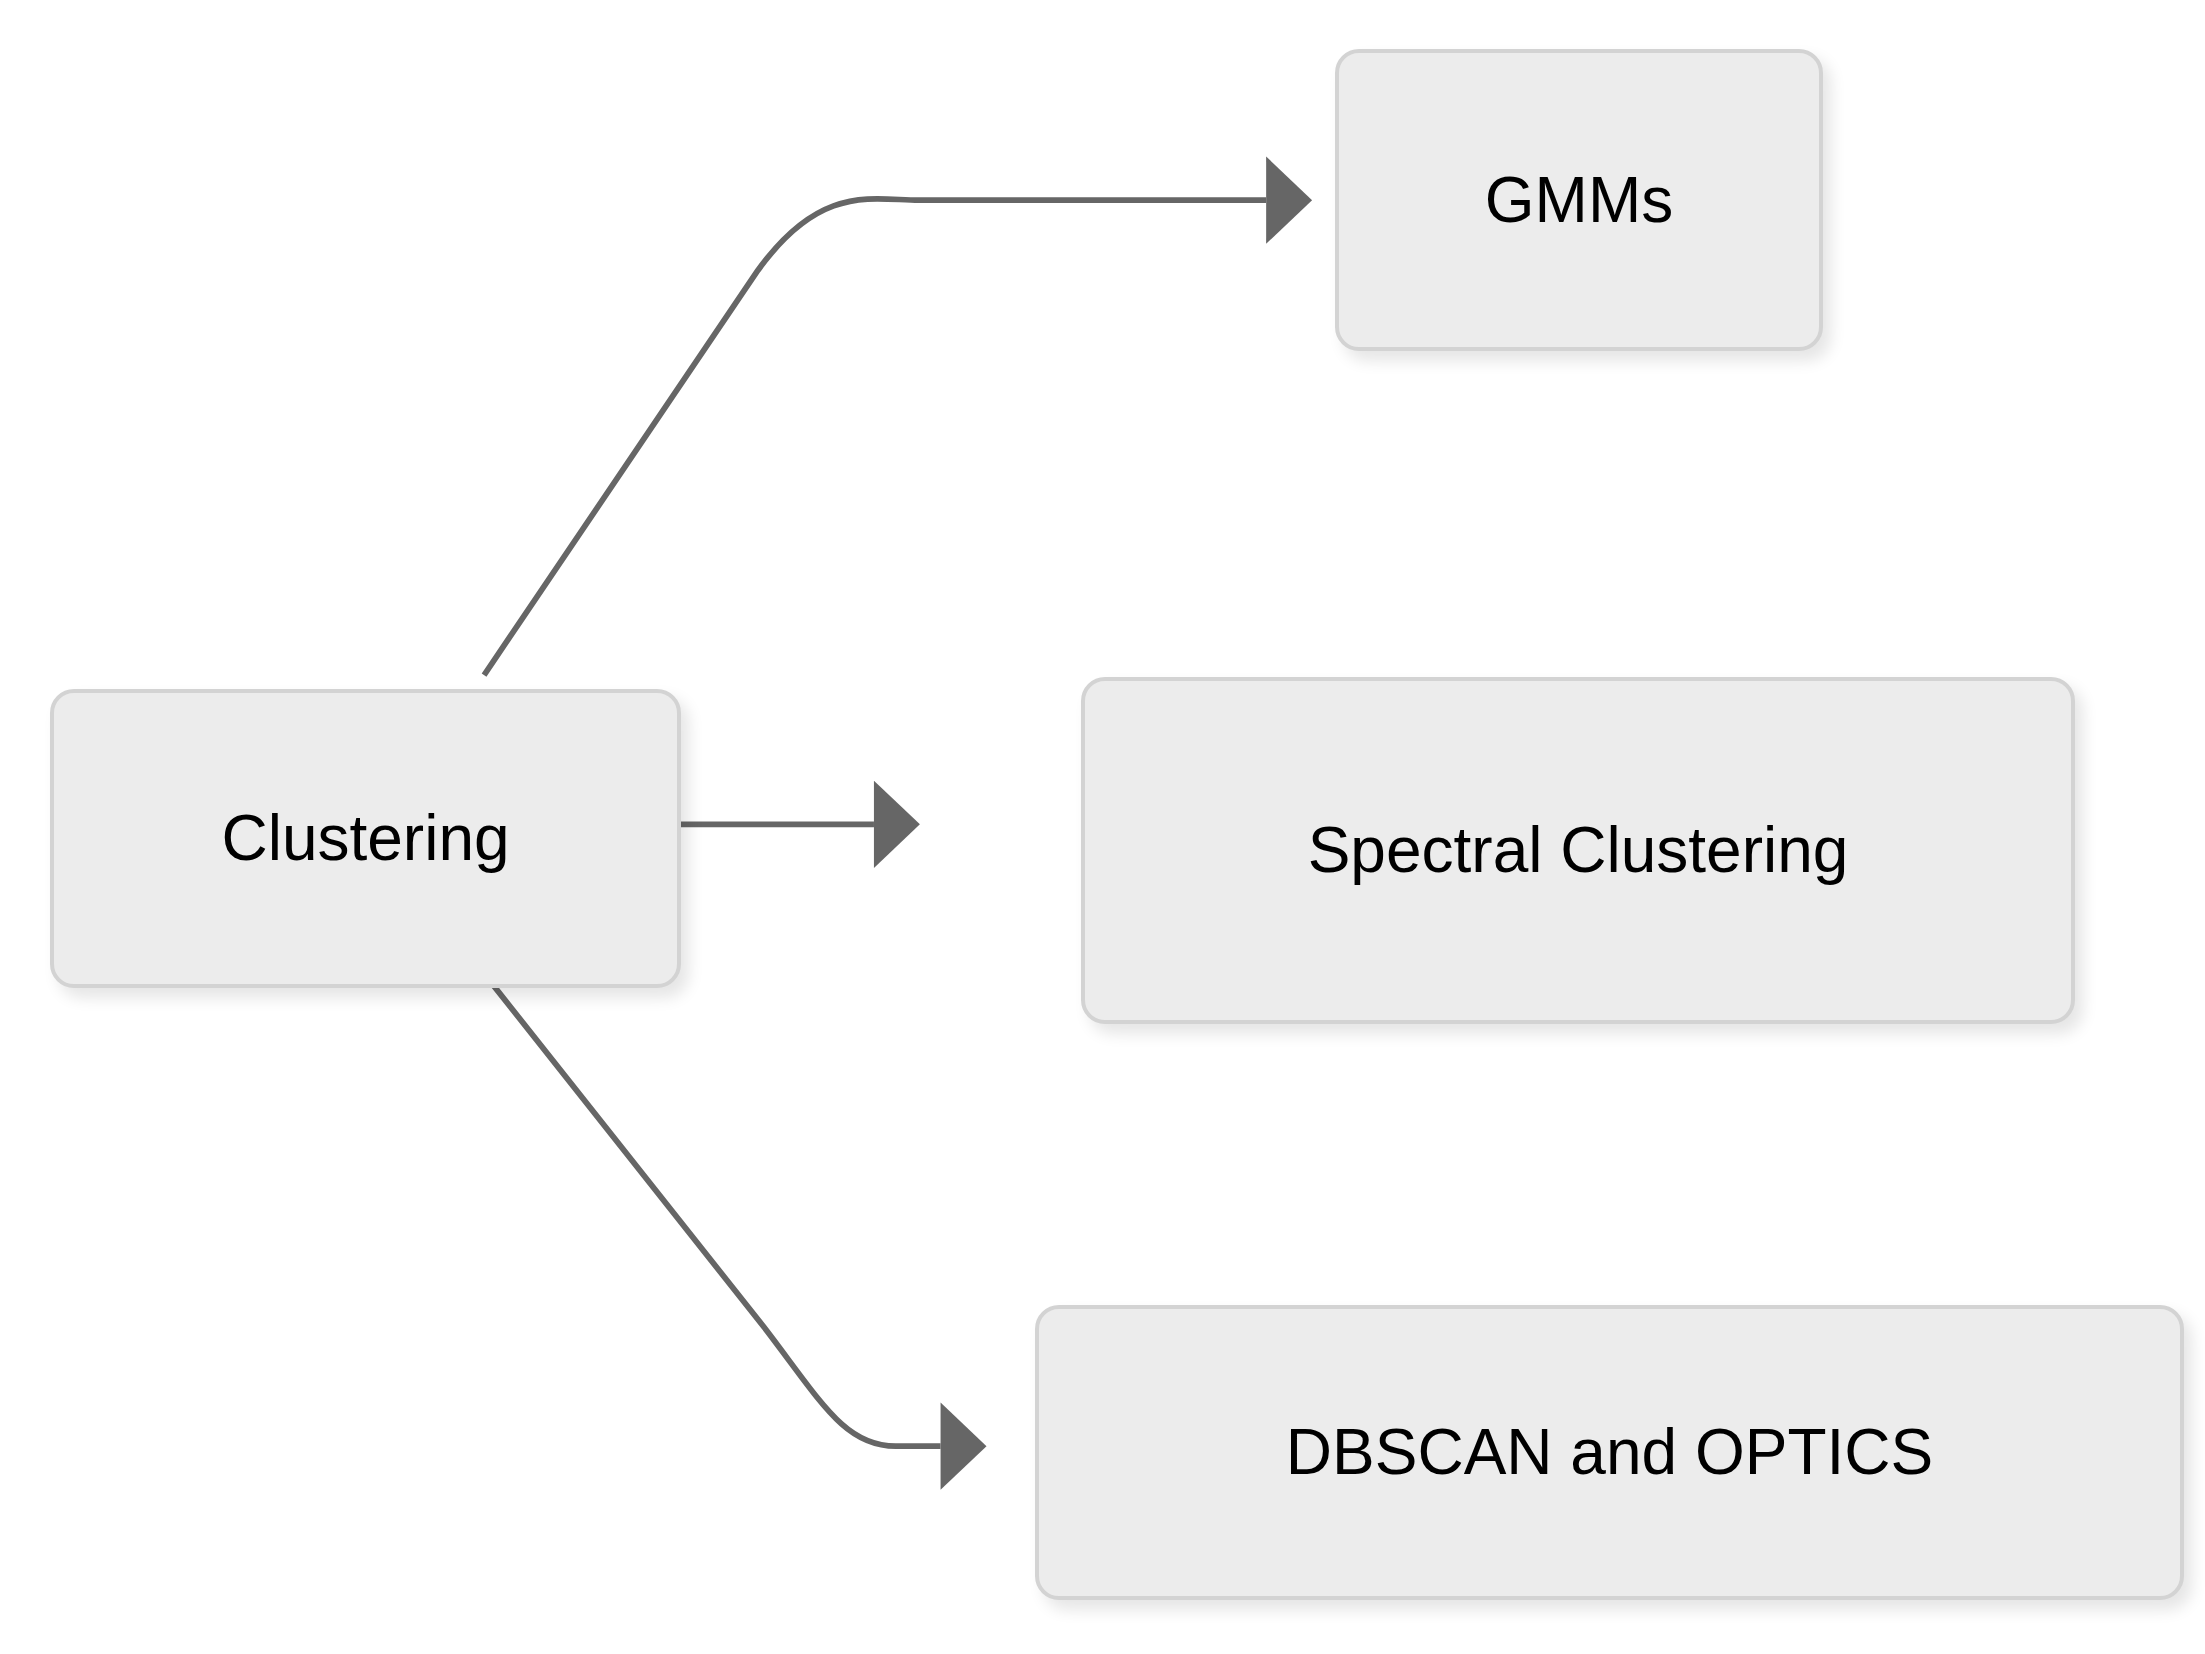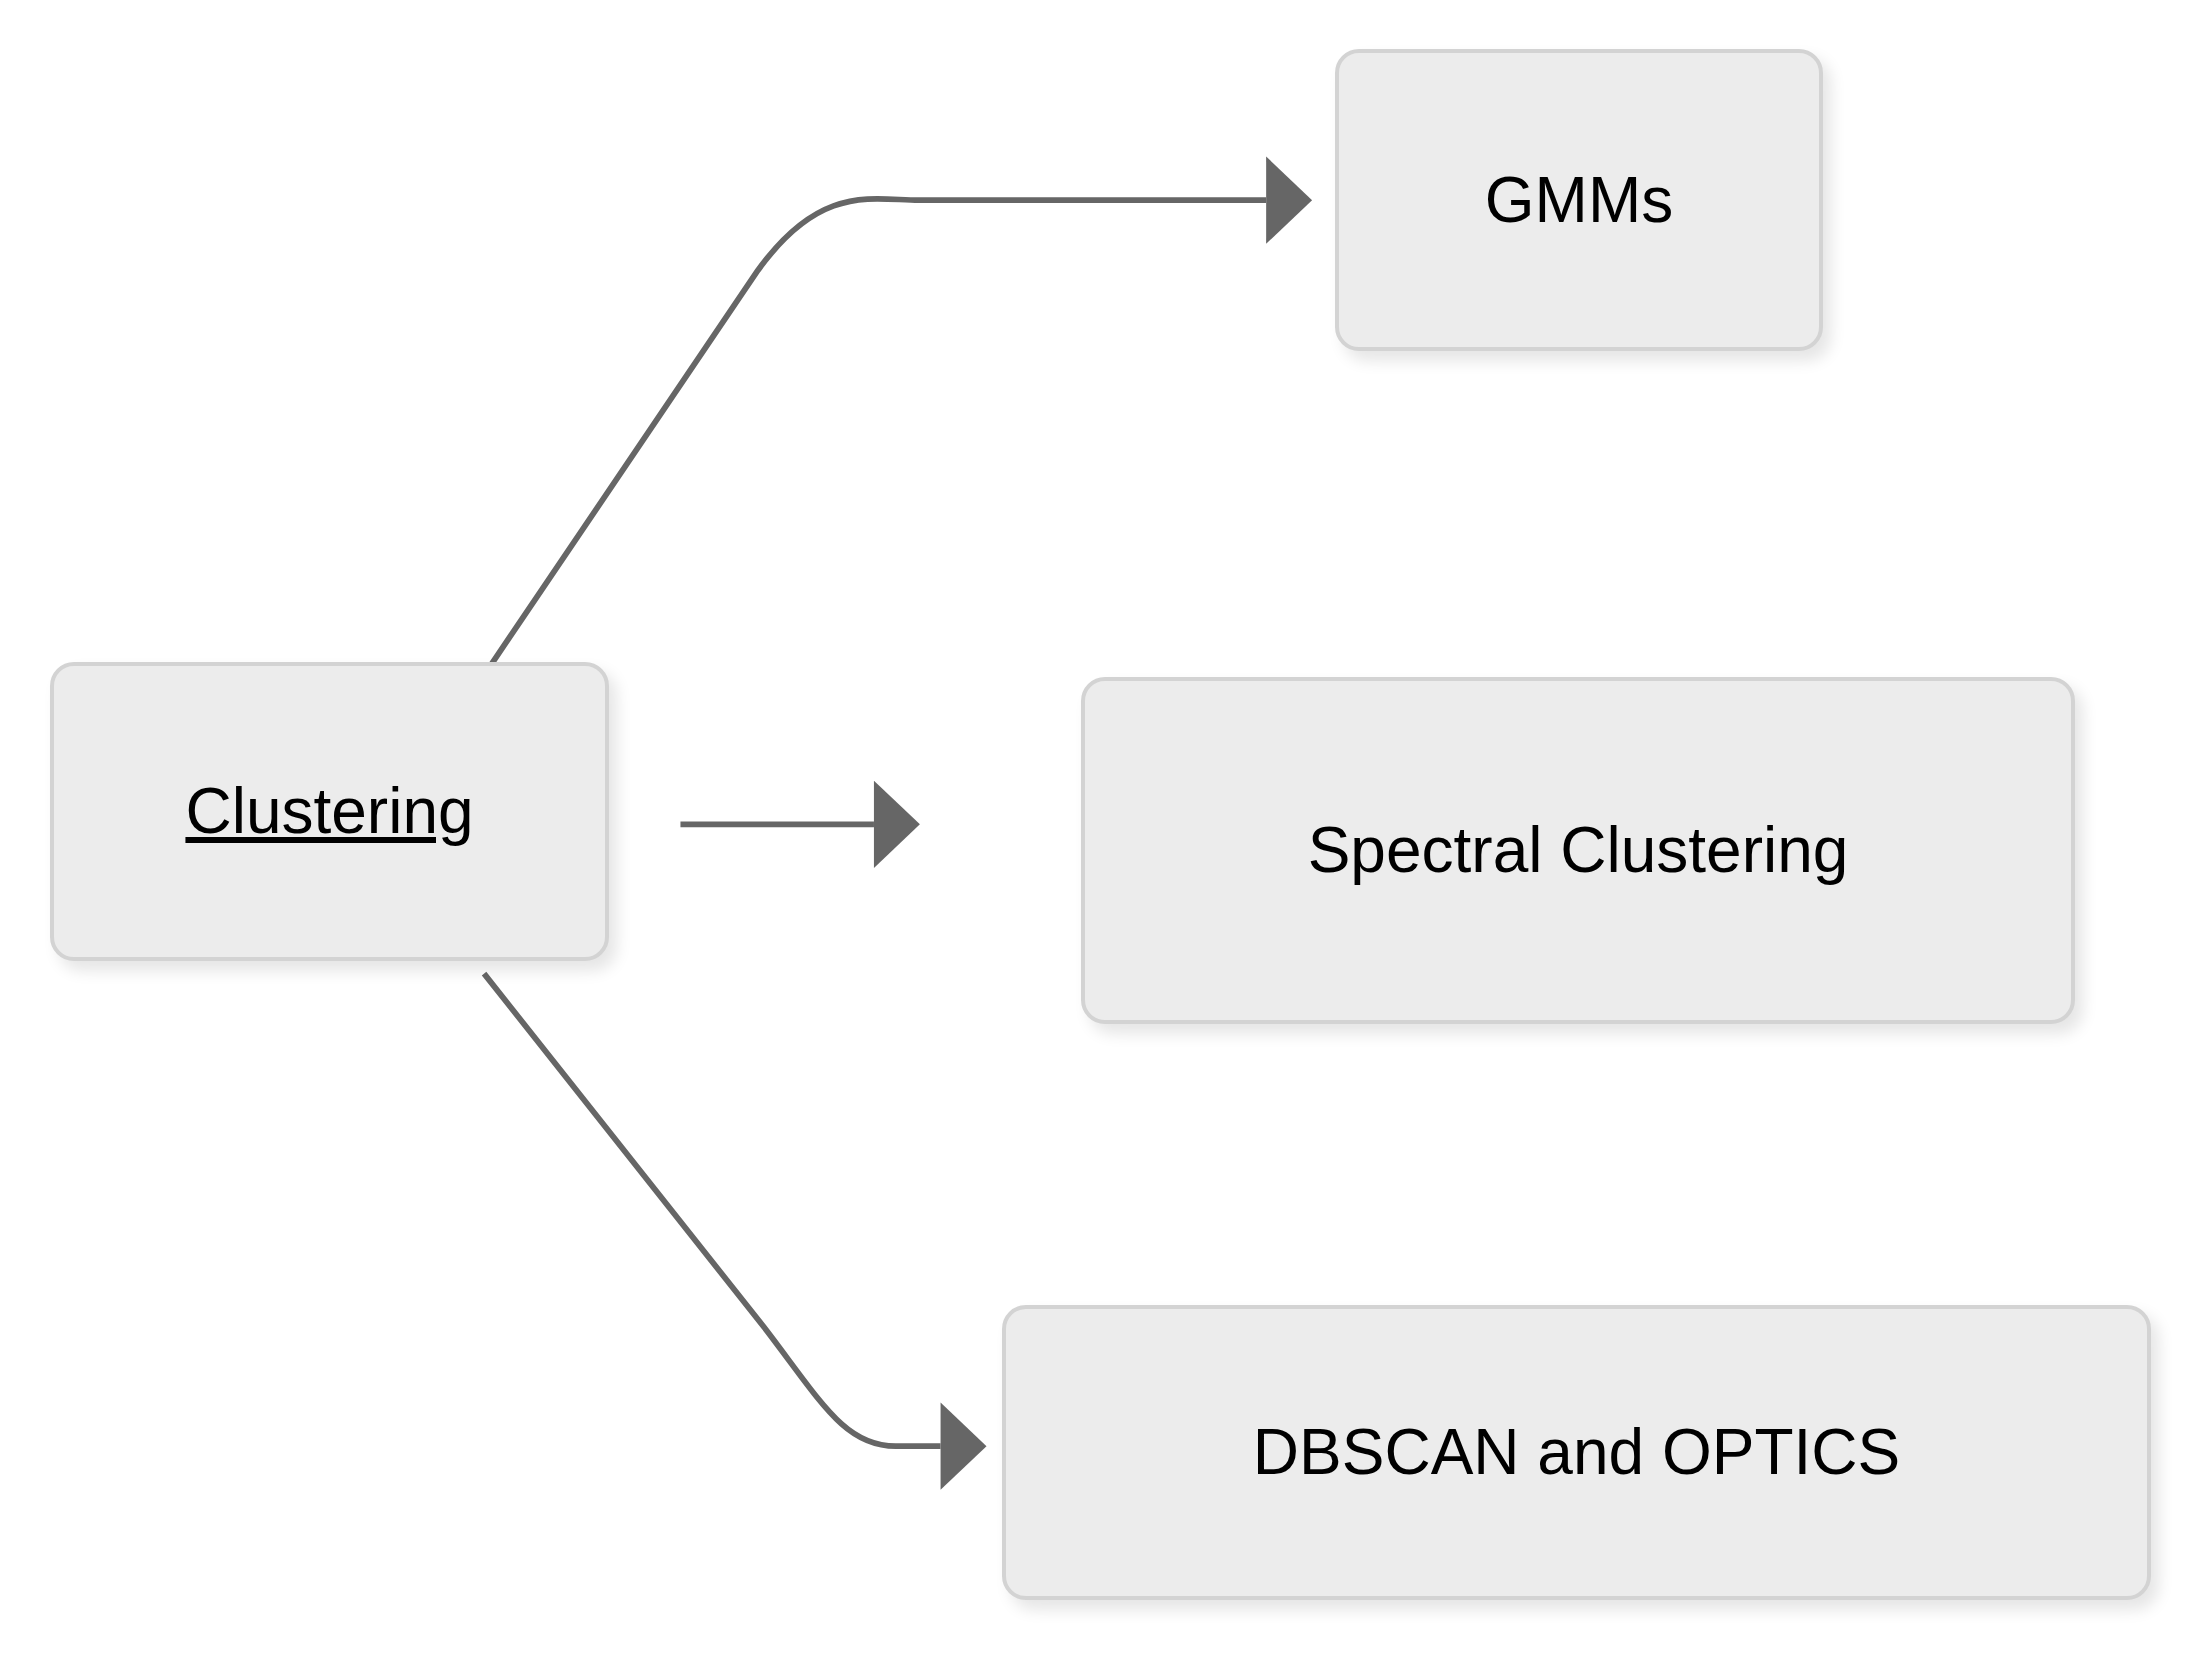--- a/index.html
+++ b/index.html
@@ -36,24 +36,24 @@
     text-align: right;
   }
   .node-label {
     color: #000000;
     font-size: 64px;
     line-height: 1.1;
     font-weight: 400;
     letter-spacing: 0px;
     white-space: nowrap;
   }
-  #node-clustering { left: 50px;   top: 662px; width: 559px; height: 299px; text-decoration: underline; }
+  #node-clustering { left: 50px;   top: 689px; width: 631px; height: 299px; }
   #node-gmms       { left: 1335px; top: 49px;   width: 488px;  height: 302px; }
   #node-spectral   { left: 1081px; top: 677px; width: 994px; height: 347px; }
-  #node-dbscan     { left: 1002px; top: 1305px; width: 1149px; height: 295px; }
+  #node-dbscan     { left: 1035px; top: 1305px; width: 1149px; height: 295px; }
 </style>
 </head>
 <body>
 
 <div id="canvas">
 
   <svg id="edge-layer" viewBox="0 0 3840 2881" width="2205" height="1655">
 
     <g>
       <path d="M 843,1175 L 1320,470 C 1430,318 1520,348 1600,348 L 2205,348" fill="none" stroke="#666666" stroke-width="10" stroke-linecap="butt" stroke-linejoin="round"></path>

